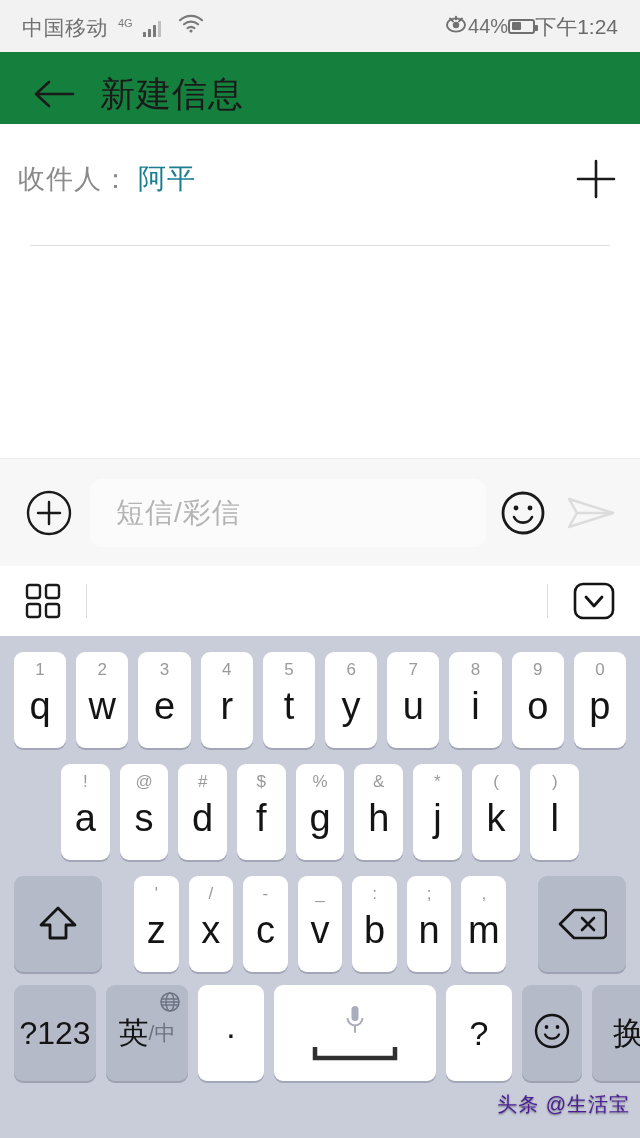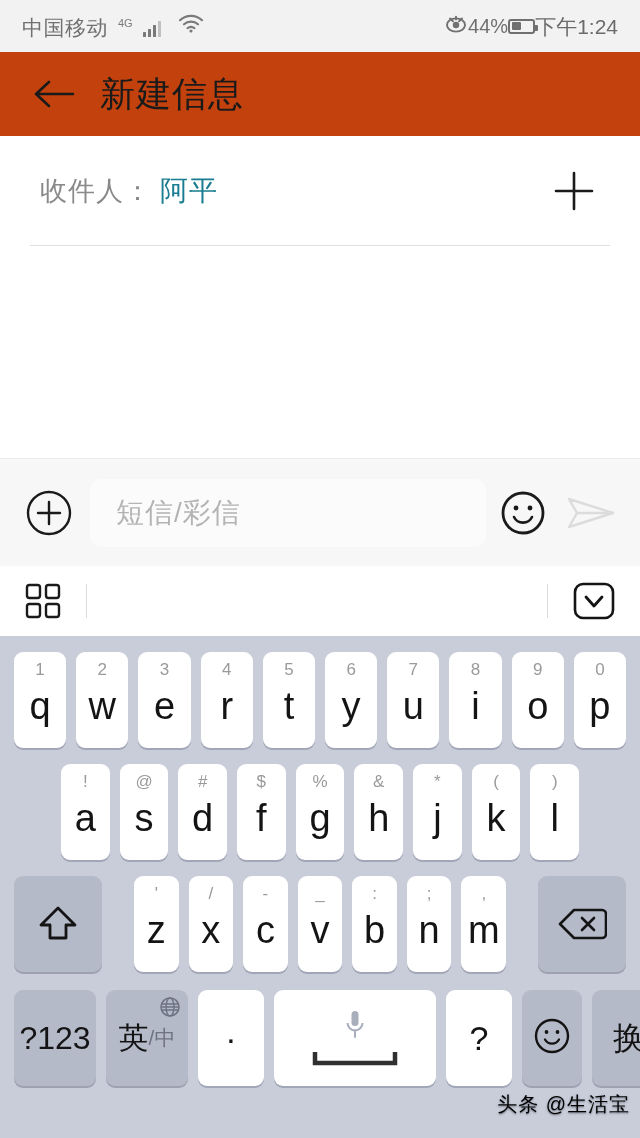--- a/index.html
+++ b/index.html
@@ -46,37 +46,37 @@
     content: ""; position: absolute; right: -5px; top: 4px;
     width: 3px; height: 6px; background: #707070; border-radius: 0 1px 1px 0;
   }
   .sb-batt span { display: block; height: 100%; width: 48%; background: #707070; border-radius: 1px; }
   .sb-time { font-size: 21px; line-height: 1; color: #6b6b6b; }
 
   
   .appbar {
     position: absolute; left: 0; top: 52px;
     width: 640px; height: 84px;
-    background: #c2410c;
+    background: #15803d;
     display: flex; align-items: center;
     padding-left: 30px;
   }
   .back-btn { width: 48px; height: 48px; display: flex; align-items: center; justify-content: center; }
   .appbar-title {
     font-size: 35px; color: #1a1a1a; margin-left: 22px;
     letter-spacing: 1px; font-weight: 400;
   }
 
   
   .recipient {
-    position: absolute; left: 0; top: 136px;
+    position: absolute; left: 0; top: 124px;
     width: 640px; height: 110px;
     background: #ffffff;
     display: flex; align-items: center;
-    padding: 0 40px;
+    padding: 0 18px;
   }
   .rcp-label { font-size: 27px; color: #8a8a8a; letter-spacing: 1px; }
   .rcp-value { font-size: 28px; color: #1a7d91; margin-left: 8px; letter-spacing: 1px; }
   .rcp-spacer { flex: 1; }
   .rcp-add { width: 52px; height: 52px; display: flex; align-items: center; justify-content: center; }
   .rcp-divider {
     position: absolute; left: 30px; top: 245px;
     width: 580px; height: 1px; background: #e0e0e0;
   }
 
@@ -122,21 +122,21 @@
   .keyboard {
     position: absolute; left: 0; top: 636px;
     width: 640px; height: 502px;
     background: #c9cdd9;
     padding-top: 8px;
   }
   .krow { display: flex; align-items: center; height: 110px; padding: 0 9px; }
   .krow.r1 { height: 112px; }
   .krow.r2 { height: 112px; padding: 0 56px; }
   .krow.r3 { height: 112px; }
-  .krow.r4 { height: 106px; align-items: flex-end; }
+  .krow.r4 { height: 106px; }
 
   .key {
     position: relative;
     background: #ffffff;
     border-radius: 9px;
     margin: 0 5px;
     height: 96px;
     display: flex; align-items: center; justify-content: center;
     box-shadow: 0 2px 0 rgba(130,136,155,0.55);
     flex: 1;
@@ -166,21 +166,21 @@
   .key.num123 .main, .key.enter .main { font-size: 32px; }
   .key.lang .main { font-size: 30px; }
   .key.dot .main, .key.qmark .main { font-size: 34px; margin-top: 0; }
   .lang-cn { font-size: 21px; color: #6e7382; }
   .globe { position: absolute; top: 6px; right: 7px; }
   .spacebar-inner { display: flex; flex-direction: column; align-items: center; justify-content: center; gap: 4px; margin-top: 4px;}
 
   
   .watermark {
     position: absolute; right: 10px; bottom: 20px;
-    font-size: 20px; color: #000000;
+    font-size: 20px; color: #4c1d95;
     text-shadow: 0 1px 2px rgba(90,95,110,0.9);
     letter-spacing: 1px;
     pointer-events: none;
   }
 </style>
 </head>
 <body>
 
 <div id="screen">
 

